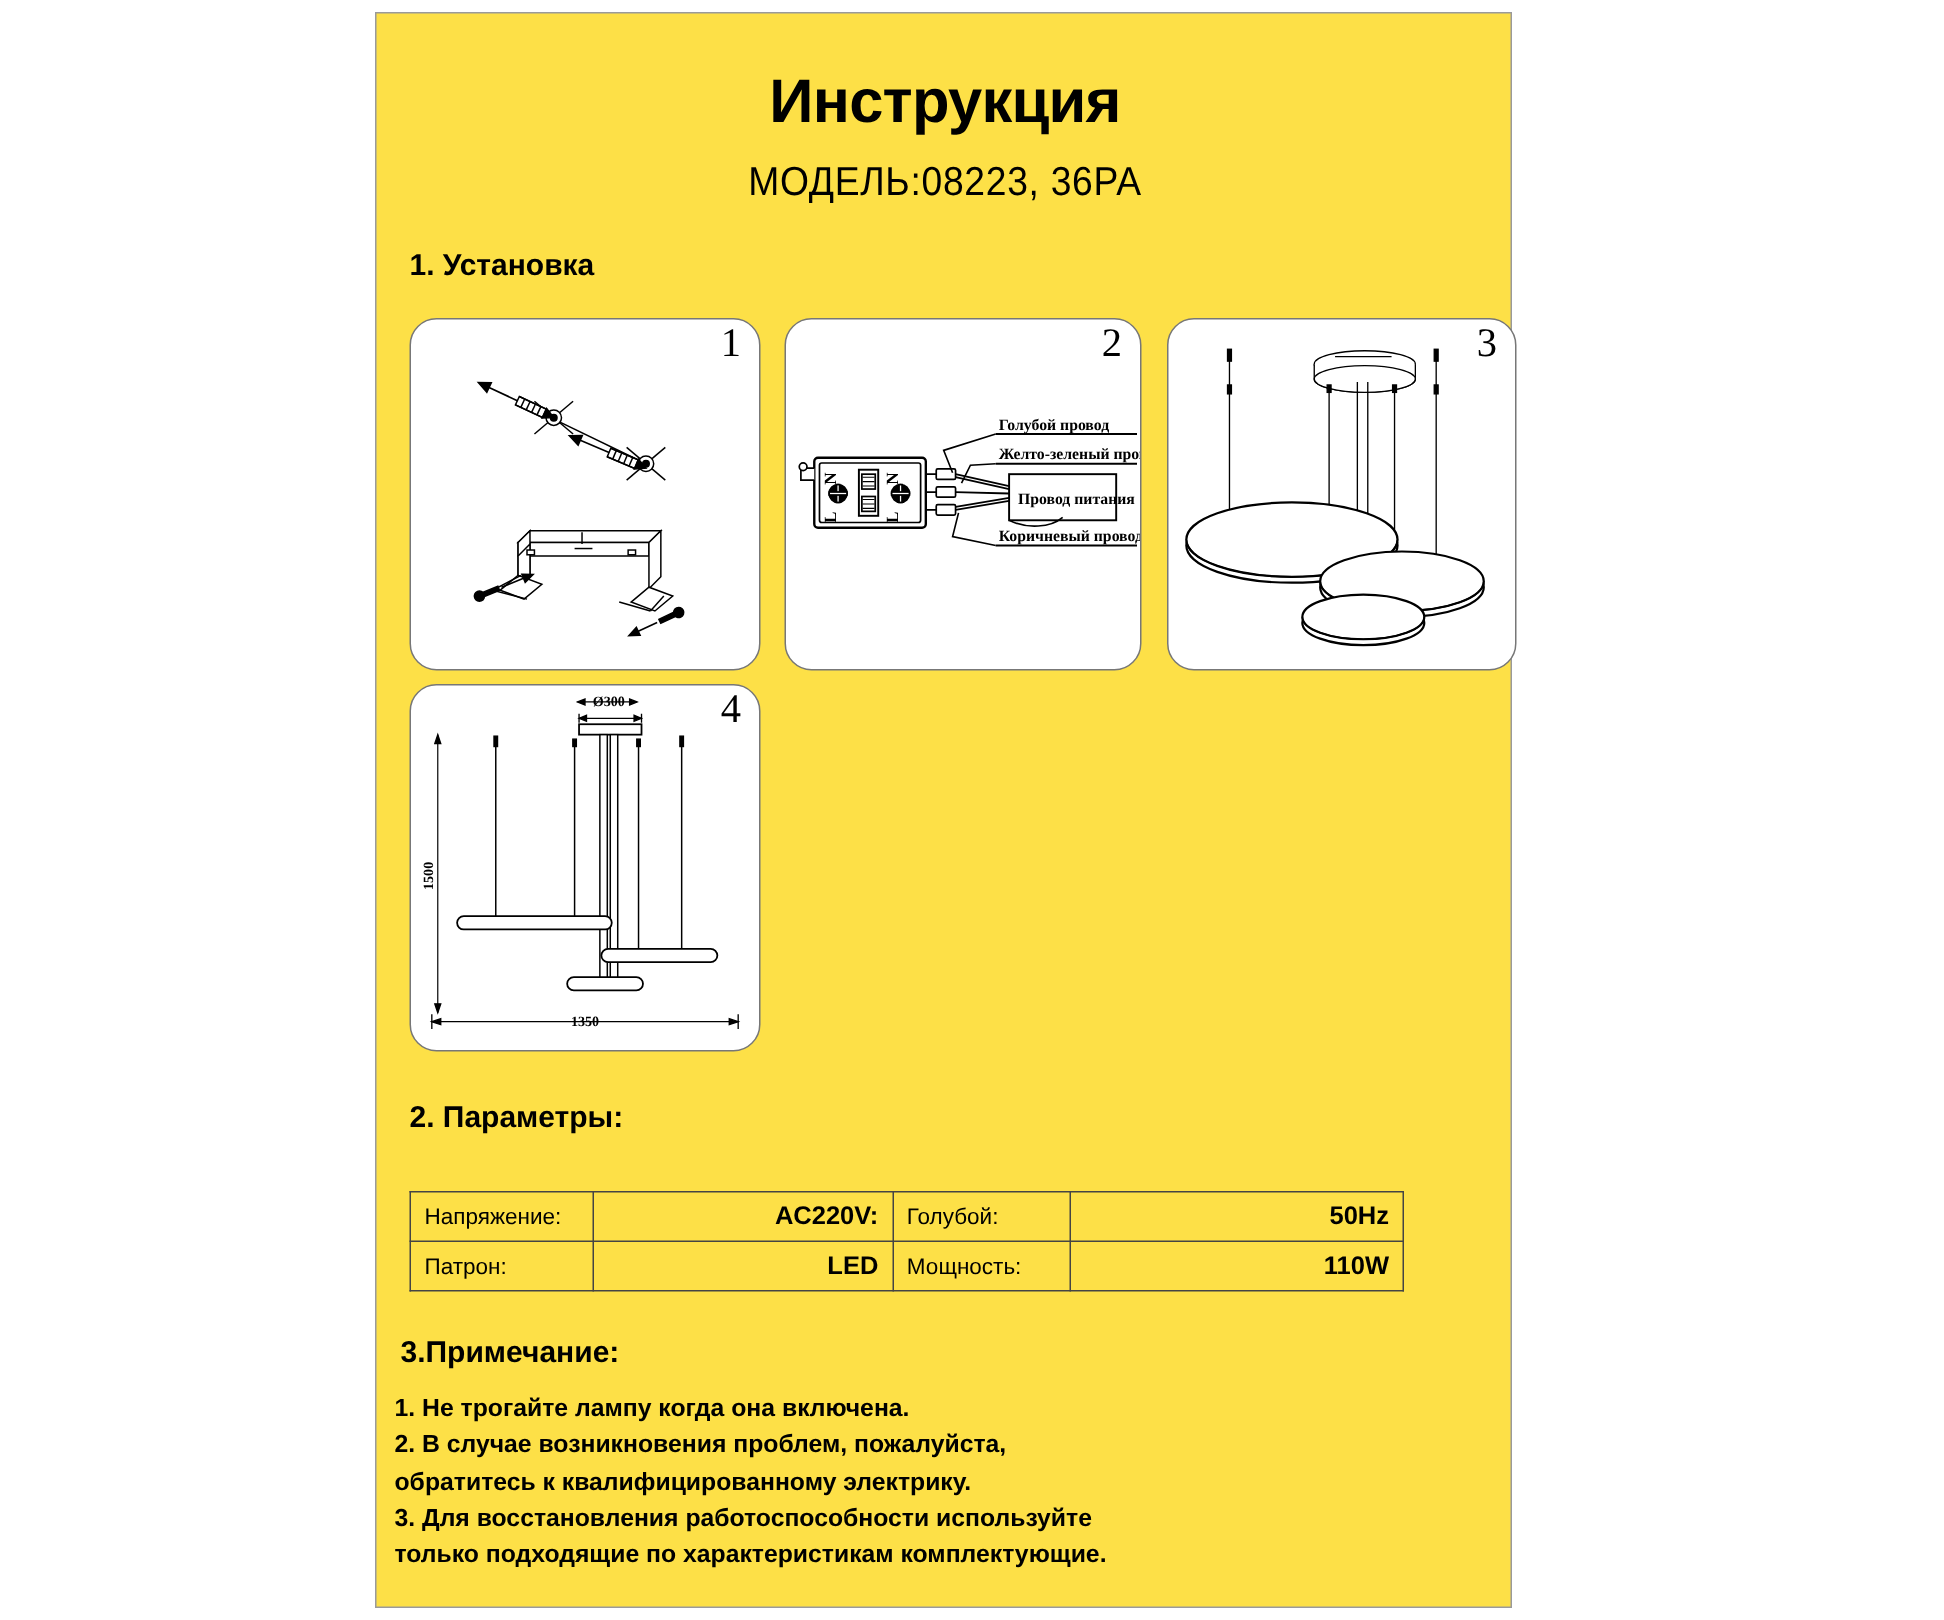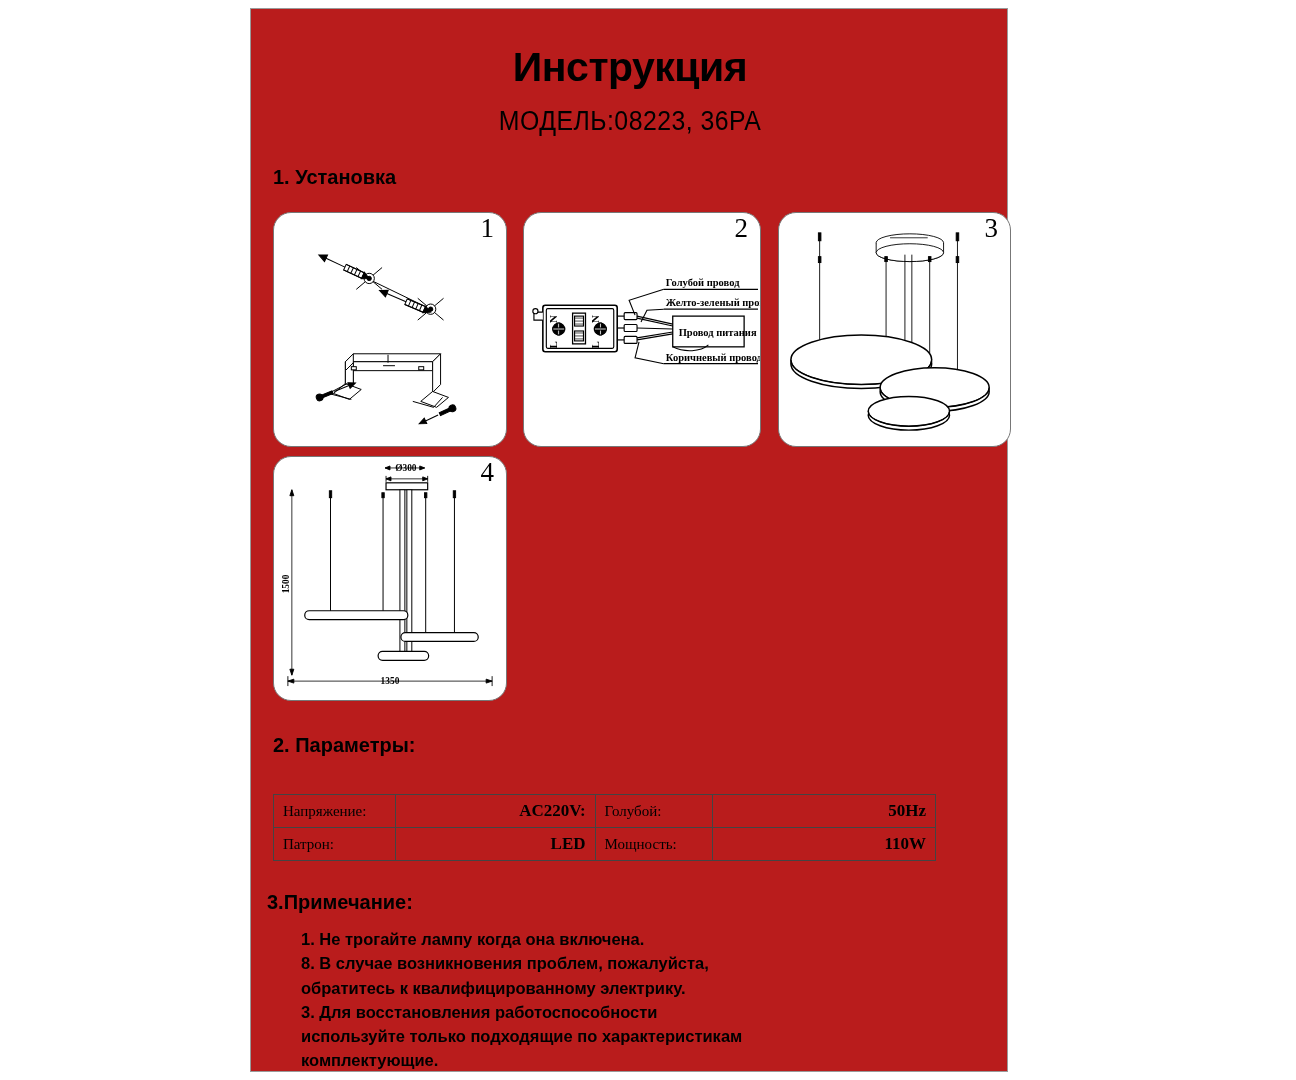--- a/index.html
+++ b/index.html
@@ -18,21 +18,21 @@
 
   
   #sheet {
     position: absolute;
     left: 250px;
     top: 8px;
     width: 758px;
     height: 1064px;
     border: 1.5px solid #9a9a9a;
     box-sizing: border-box;
-    background: #b91c1c;
+    background: #fde047;
   }
 
   
   #doc-title {
     position: absolute;
     left: 0;
     top: 38px;
     width: 758px;
     text-align: center;
     font-size: 41px;
@@ -94,40 +94,39 @@
     top: 785px;
     width: 663px;
     border-collapse: collapse;
     font-size: 15px;
   }
   #params-table td {
     border: 1.4px solid #444444;
     height: 33px;
     padding: 0 9px;
     box-sizing: border-box;
-    font-family: Liberation Serif, serif;
   }
   td.lbl { font-size: 15px; text-align: left; white-space: nowrap; }
   td.val { font-size: 17px; font-weight: bold; text-align: right; white-space: nowrap; }
   .col-a { width: 122px; }
   .col-b { width: 200px; }
   .col-c { width: 118px; }
   .col-d { width: 223px; }
 
   
   #notes-list {
     position: absolute;
     left: 12px;
     top: 918px;
     width: 480px;
     font-size: 16.5px;
     font-weight: bold;
     line-height: 1.47;
   }
-  #notes-list .note-line { white-space: pre-wrap; margin-left: 38px; }
+  #notes-list .note-line { white-space: pre-wrap; }
 
   
   text { font-family: "Liberation Serif", serif; fill: #000; }
   .dimtxt { font-family: "Liberation Sans", sans-serif; font-weight: bold; }
 </style>
 </head>
 <body>
 
 <div id="sheet">
 
@@ -411,17 +410,17 @@
         <td class="lbl col-c">Мощность:</td>
         <td class="val col-d">110W</td>
       </tr>
     </tbody>
   </table>
 
   <div class="sec-heading" id="sec-notes">3.Примечание:</div>
 
   <div id="notes-list">
     <div class="note-line">1. Не трогайте лампу когда она включена.</div>
-    <div class="note-line">8. В случае возникновения проблем, пожалуйста, обратитесь к квалифицированному электрику.</div>
+    <div class="note-line">2. В случае возникновения проблем, пожалуйста, обратитесь к квалифицированному электрику.</div>
     <div class="note-line">3. Для восстановления работоспособности используйте только подходящие по характеристикам комплектующие.</div>
   </div>
 
 </div>
 
 </body></html>

